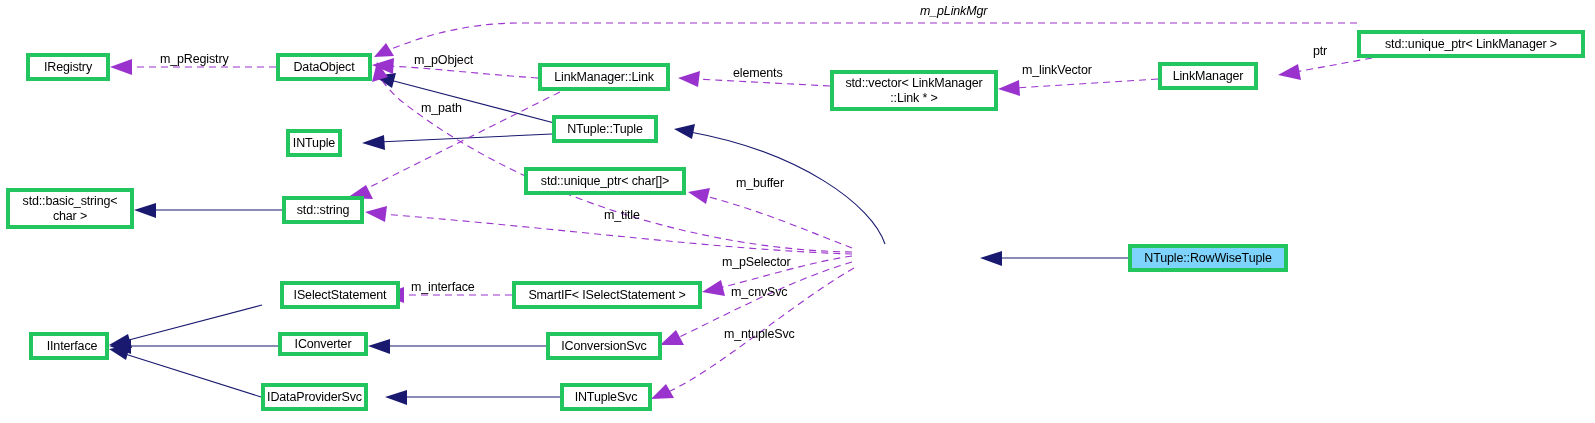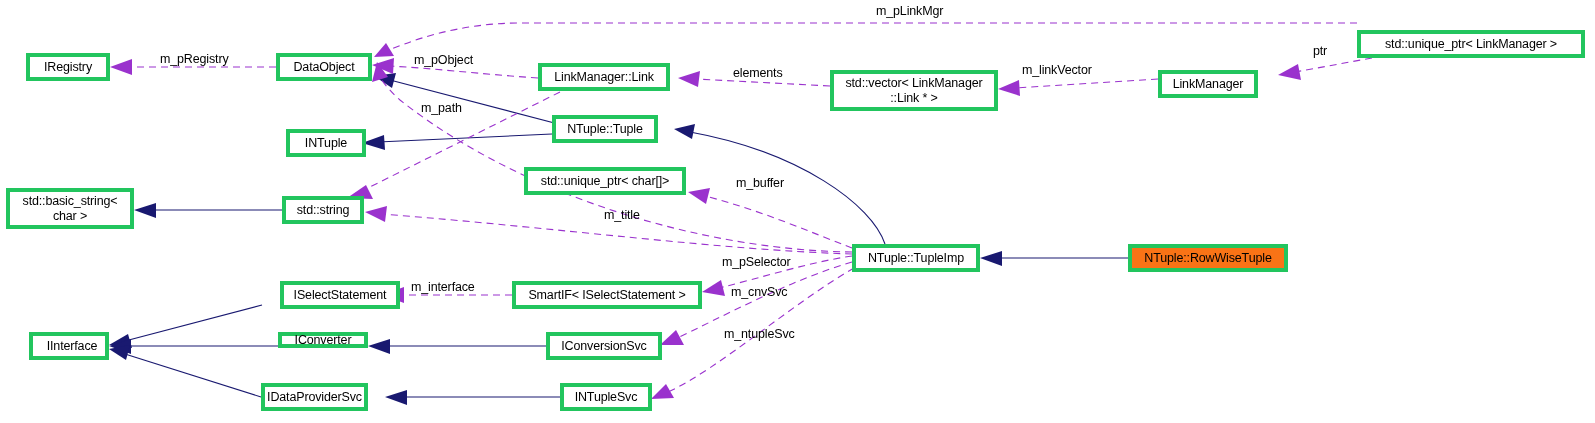--- a/index.html
+++ b/index.html
@@ -2,21 +2,21 @@
 <html><head>
 <meta charset="utf-8">
 <style>
   html,body{margin:0;padding:0;background:#ffffff;}
   body{font-family:"Liberation Sans","DejaVu Sans",sans-serif;}
   #diagram{position:relative;width:1595px;height:423px;background:#ffffff;overflow:hidden;}
   #edges{position:absolute;left:0;top:0;width:1595px;height:423px;}
   .node{position:absolute;box-sizing:border-box;border:4px solid #22c55e;background:#ffffff;
         display:flex;align-items:center;justify-content:center;text-align:center;
         font-size:12.5px;color:#000000;line-height:1.18;letter-spacing:-0.15px;white-space:pre-line;}
-  .node.highlight{background:#f97316;}
+  .node.highlight{background:#7dd3fc;}
   .edge-label{position:absolute;font-size:12.5px;color:#000000;white-space:nowrap;letter-spacing:-0.15px;}
   .inherit{fill:none;stroke:#191970;stroke-width:1.1;}
   .assoc{fill:none;stroke:#9a32cd;stroke-width:1.1;stroke-dasharray:7,5;}
   .ihead{fill:#191970;}
   .ahead{fill:#9a32cd;}
 </style>
 </head>
 <body>
 
 <div id="diagram">
@@ -143,41 +143,40 @@
       <polygon class="ahead" points="651,399 666,384 674,398"></polygon>
     </g>
 
   </svg>
 
   <div class="node" style="left:26px;top:53px;width:84px;height:28px;">IRegistry</div>
   <div class="node" style="left:276px;top:53px;width:96px;height:28px;">DataObject</div>
   <div class="node" style="left:538px;top:63px;width:132px;height:28px;">LinkManager::Link</div>
   <div class="node" style="left:830px;top:70px;width:168px;height:41px;">std::vector&lt; LinkManager
 ::Link * &gt;</div>
-  <div class="node" style="left:1158px;top:62px;width:100px;height:28px;margin-top:8px;">LinkManager</div>
+  <div class="node" style="left:1158px;top:62px;width:100px;height:28px;">LinkManager</div>
   <div class="node" style="left:1357px;top:30px;width:228px;height:28px;">std::unique_ptr&lt; LinkManager &gt;</div>
-  <div class="node" style="left:286px;top:129px;width:80px;height:28px;">INTuple</div>
+  <div class="node" style="left:286px;top:129px;width:56px;height:28px;">INTuple</div>
   <div class="node" style="left:552px;top:115px;width:106px;height:28px;">NTuple::Tuple</div>
   <div class="node" style="left:524px;top:167px;width:162px;height:28px;">std::unique_ptr&lt; char[]&gt;</div>
   <div class="node" style="left:6px;top:188px;width:128px;height:41px;">std::basic_string&lt;
 char &gt;</div>
   <div class="node" style="left:282px;top:196px;width:82px;height:28px;">std::string</div>
   <div class="node" style="left:280px;top:281px;width:120px;height:28px;">ISelectStatement</div>
   <div class="node" style="left:512px;top:281px;width:190px;height:28px;">SmartIF&lt; ISelectStatement &gt;</div>
   <div class="node" style="left:29px;top:332px;width:80px;height:28px;padding-left:6px;">IInterface</div>
-  <div class="node" style="left:278px;top:332px;width:90px;height:16px;">IConverter</div>
+  <div class="node" style="left:278px;top:332px;width:90px;height:24px;">IConverter</div>
   <div class="node" style="left:546px;top:332px;width:116px;height:28px;">IConversionSvc</div>
   <div class="node" style="left:261px;top:383px;width:107px;height:28px;">IDataProviderSvc</div>
   <div class="node" style="left:560px;top:383px;width:92px;height:28px;">INTupleSvc</div>
-  <div class="node" style="left:852px;top:244px;width:128px;height:28px;">NTuple::TupleImp</div>
   <div class="node highlight" style="left:1128px;top:244px;width:160px;height:28px;">NTuple::RowWiseTuple</div>
 
   <div class="edge-label" style="left:160px;top:52px;">m_pRegistry</div>
   <div class="edge-label" style="left:414px;top:53px;">m_pObject</div>
-  <div class="edge-label" style="left:876px;top:4px;">m_pLinkMgr</div>
+  <div class="edge-label" style="left:920px;top:4px;font-style:italic;">m_pLinkMgr</div>
   <div class="edge-label" style="left:733px;top:66px;">elements</div>
   <div class="edge-label" style="left:1022px;top:63px;">m_linkVector</div>
   <div class="edge-label" style="left:1313px;top:44px;text-align:right;">ptr</div>
   <div class="edge-label" style="left:421px;top:101px;">m_path</div>
   <div class="edge-label" style="left:736px;top:176px;">m_buffer</div>
   <div class="edge-label" style="left:584px;top:208px;margin-left:20px;">m_title</div>
   <div class="edge-label" style="left:411px;top:280px;">m_interface</div>
   <div class="edge-label" style="left:722px;top:255px;">m_pSelector</div>
   <div class="edge-label" style="left:731px;top:285px;">m_cnvSvc</div>
   <div class="edge-label" style="left:724px;top:327px;">m_ntupleSvc</div>

